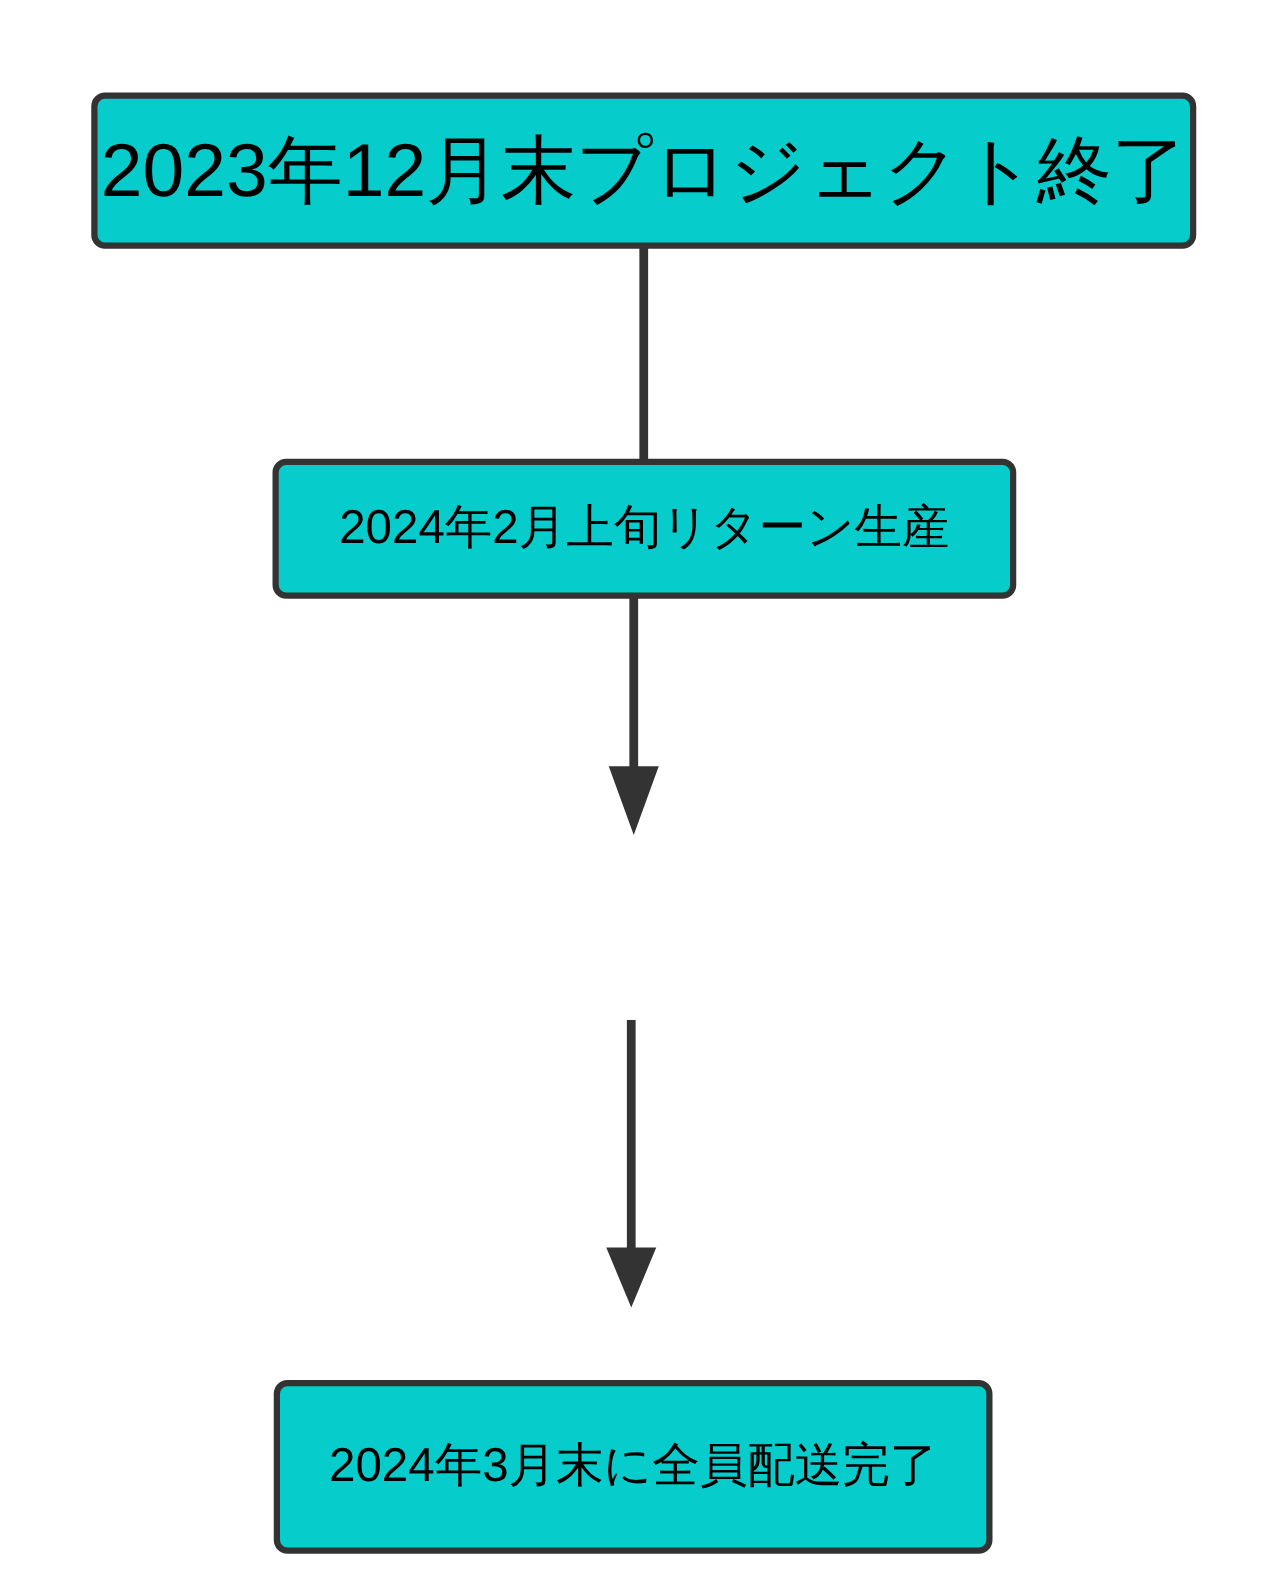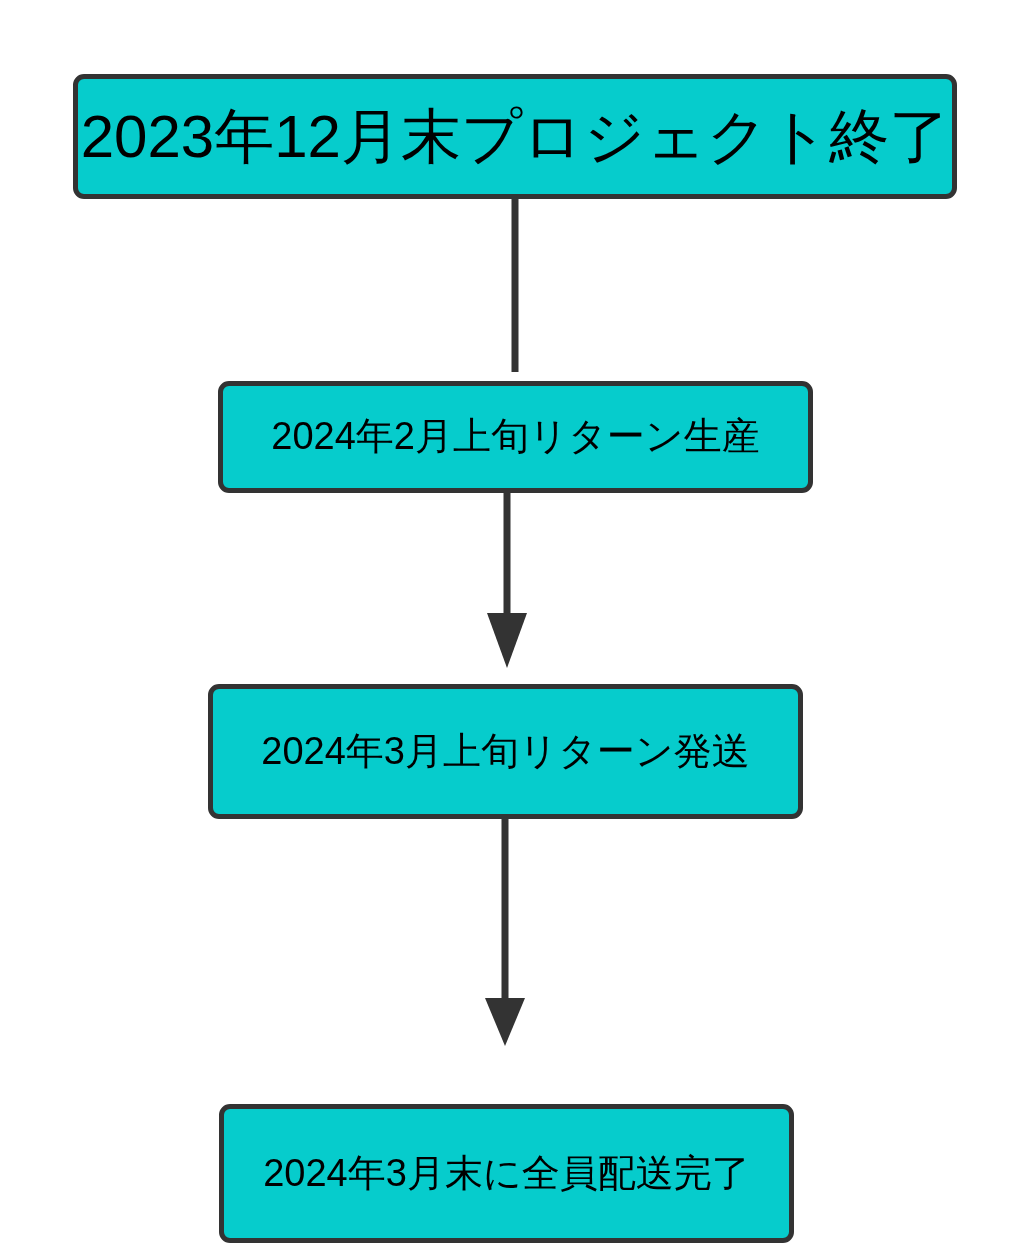--- a/index.html
+++ b/index.html
@@ -47,21 +47,21 @@
     left: 73px;
     top: 74px;
     width: 884px;
     height: 125px;
   }
   #node-1 .node-label {
     font-size: 60px;
   }
   #node-2 {
     left: 218px;
-    top: 381px;
+    top: 367px;
     width: 595px;
     height: 112px;
   }
   #node-3 {
     left: 208px;
     top: 684px;
     width: 595px;
     height: 135px;
   }
   #node-4 {
@@ -93,21 +93,18 @@
   </svg>
 
   <div class="node" id="node-1">
     <span class="node-label">2023年12月末プロジェクト終了</span>
   </div>
 
   <div class="node" id="node-2">
     <span class="node-label">2024年2月上旬リターン生産</span>
   </div>
 
-  <div class="node" id="node-3">
-    <span class="node-label">2024年3月上旬リターン発送</span>
-  </div>
 
   <div class="node" id="node-4">
     <span class="node-label">2024年3月末に全員配送完了</span>
   </div>
 
 </div>
 
 </body></html>

